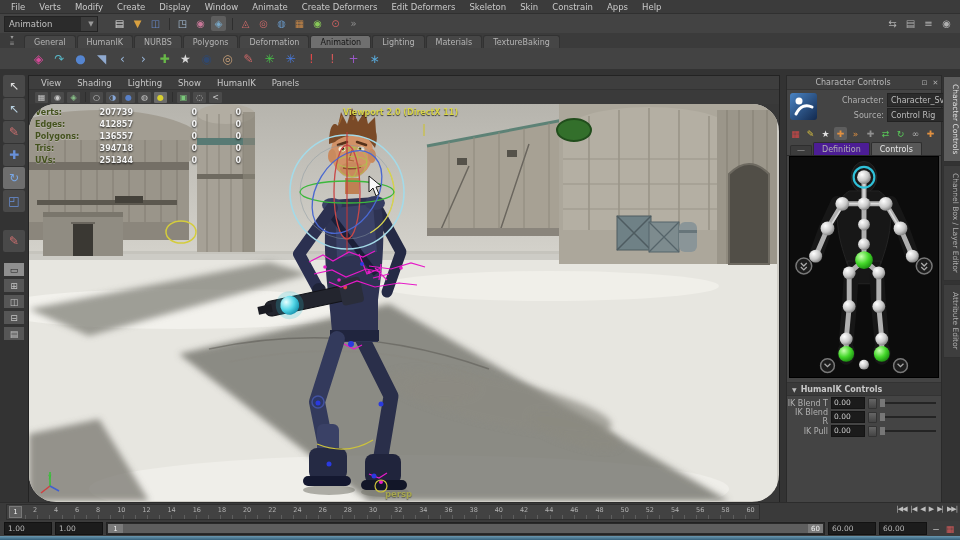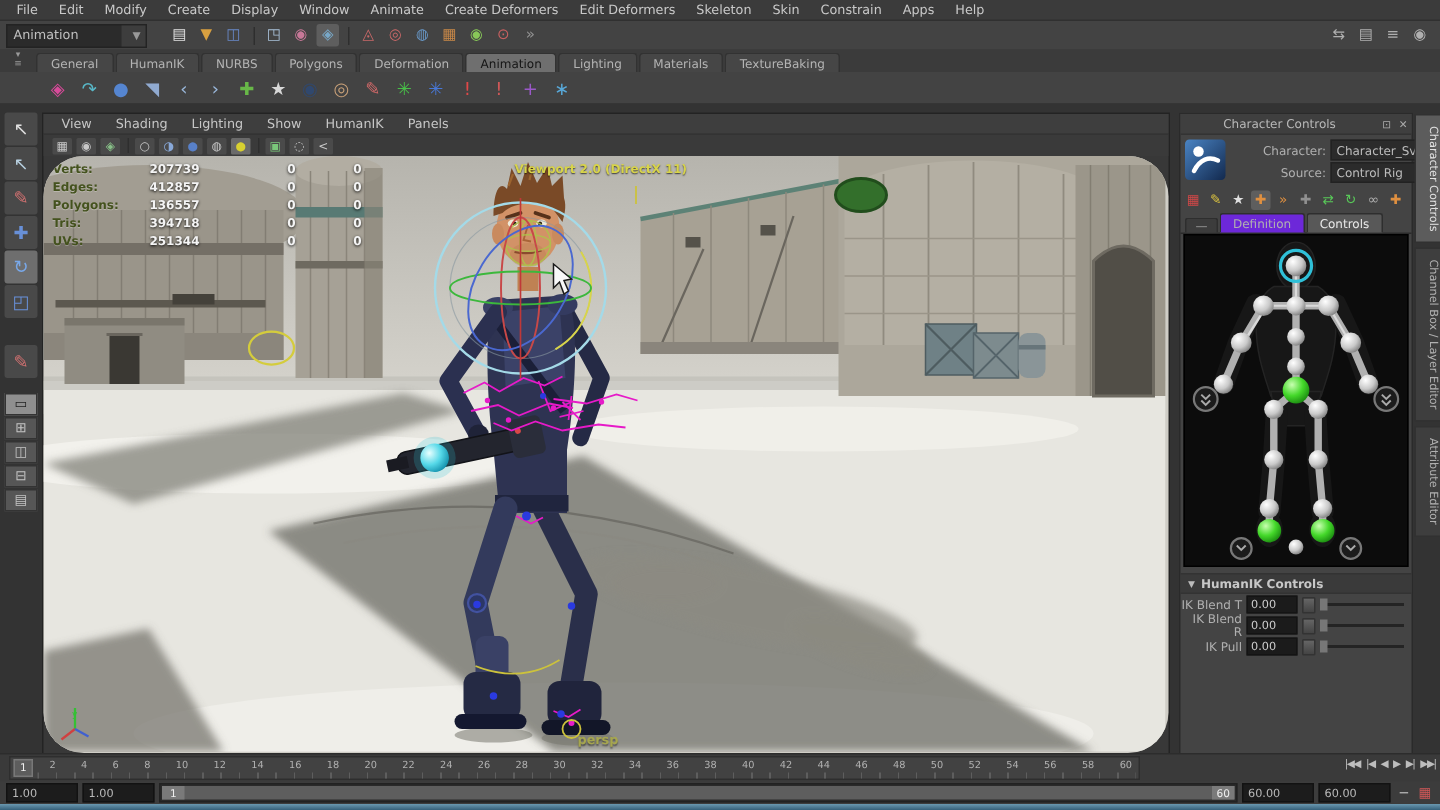--- a/index.html
+++ b/index.html
@@ -66,21 +66,21 @@
   .cp-fields{flex:1;}
   .cp-row{display:flex;align-items:center;height:14px;font-size:8px;color:#b0b0b0;margin-bottom:1px;}
   .cp-lab{width:44px;text-align:right;padding-right:3px;flex:none;margin-left:20px;}
   .cp-dd{flex:1;height:12px;background:#2b2b2b;border:1px solid #222;color:#bcbcbc;display:flex;align-items:center;padding-left:3px;}
   .cp-dd .dd-arrow{margin-left:auto;width:11px;height:100%;background:#3c3c3c;display:flex;align-items:center;justify-content:center;font-size:6px;color:#999;}
   .cp-icons{display:flex;gap:2px;margin:4px 2px 2px;}
   .cp-icon{width:13px;height:13px;display:flex;align-items:center;justify-content:center;font-size:9px;color:var(--c,#bbb);}
   .cp-icon.active{background:#5e5e5e;border-radius:2px;}
   .cp-tabs{display:flex;align-items:flex-end;border-bottom:1px solid #2a2a2a;padding-left:3px;}
   .cp-tab-stub{width:20px;font-size:8px;color:#999;background:#3c3c3c;border:1px solid #2e2e2e;border-bottom:none;border-radius:2px 2px 0 0;text-align:center;margin-right:1px;}
-  .cp-tab{font-size:8px;padding:2px 8px 1px;background:#6d28d9;color:#b0b0b0;border:1px solid #2e2e2e;border-bottom:none;border-radius:2px 2px 0 0;margin-right:1px;}
+  .cp-tab{font-size:8px;padding:2px 8px 1px;background:#4c1d95;color:#b0b0b0;border:1px solid #2e2e2e;border-bottom:none;border-radius:2px 2px 0 0;margin-right:1px;}
   .cp-tab.active{background:#585858;color:#e8e8e8;}
   .cp-diagram{height:220px;background:#0c0c0c;border:1px solid #000;margin:0 2px;flex:none;}
   .humanik{margin-top:4px;}
   .hik-header{height:12px;background:#3a3a3a;border-top:1px solid #333;border-bottom:1px solid #333;
               font-size:8px;font-weight:bold;color:#c8c8c8;display:flex;align-items:center;gap:4px;padding-left:5px;}
   .hik-arrow{font-size:6px;color:#bbb;}
   .hik-row{display:flex;align-items:center;height:14px;font-size:8px;color:#b0b0b0;gap:3px;padding-right:5px;}
   .hik-label{flex:1;text-align:right;}
   .hik-val{width:28px;height:10px;background:#1b1b1b;border:1px solid #141414;color:#ccc;font-size:7.5px;padding:0 2px;line-height:10px;}
   .hik-key{width:7px;height:9px;background:linear-gradient(#666,#444);border:1px solid #333;border-radius:1px;}
@@ -118,21 +118,21 @@
   .wm-text{color:#f4f4f4;font-size:18.5px;font-weight:bold;letter-spacing:1px;text-shadow:0 1px 2px rgba(0,0,0,.45);}
 </style>
 </head>
 <body>
 
 <div id="app">
 
   <div class="menubar">
 
   <span class="menu-item">File</span>
-      <span class="menu-item">Edit</span>
+      <span class="menu-item">Verts</span>
       <span class="menu-item">Modify</span>
       <span class="menu-item">Create</span>
       <span class="menu-item">Display</span>
       <span class="menu-item">Window</span>
       <span class="menu-item">Animate</span>
       <span class="menu-item">Create Deformers</span>
       <span class="menu-item">Edit Deformers</span>
       <span class="menu-item">Skeleton</span>
       <span class="menu-item">Skin</span>
       <span class="menu-item">Constrain</span>

